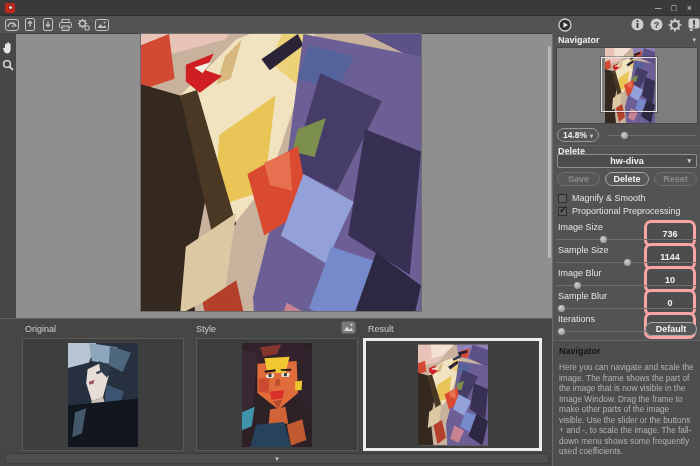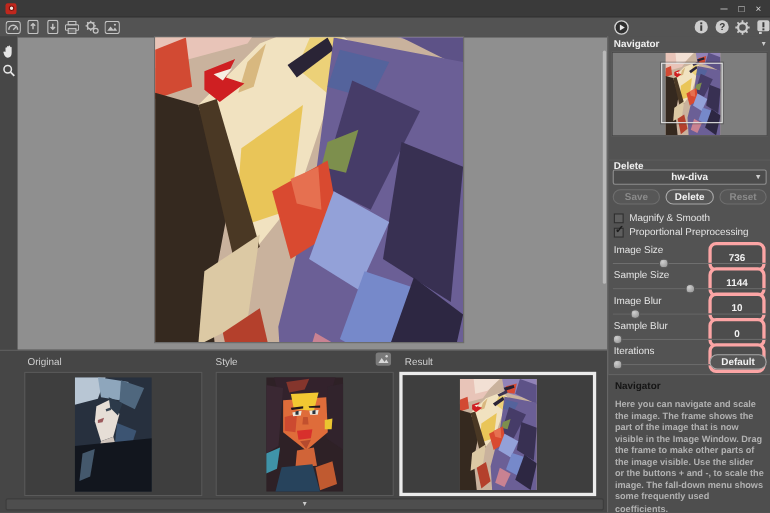--- a/index.html
+++ b/index.html
@@ -94,21 +94,21 @@
     color:#1c1c1c; font-weight:bold; line-height:10px; }
   .check-row .cb-label { font-size:9px; color:#e4e4e4; }
   .param-label { position:absolute; left:5px; font-size:9px; color:#e4e4e4; }
   .param-value { position:absolute; right:4px; width:52px; height:27px;
     border:3px solid #fca5a5; border-radius:7px; background:#4d4d4d;
     display:flex; align-items:center; justify-content:center;
     font-size:9px; font-weight:bold; color:#f2f2f2; }
   .hint { position:absolute; top:307px; left:0; width:148px; height:126px;
     background:#4e4e4e; border-top:1px solid #626262; padding:5px 6px; }
   .hint-title { font-size:9px; font-weight:bold; color:#141414; margin-bottom:6px; }
-  .hint-text { font-size:8.3px; line-height:10.5px; color:#b2b2b2;font-weight:bold; }
+  .hint-text { font-size:8.3px; line-height:10.5px; color:#b2b2b2; }
 </style>
 </head>
 <body>
 
 <svg width="0" height="0" style="position:absolute" aria-hidden="true">
   <defs>
     <g id="art-result">
       <rect width="100" height="150" fill="#c9b29d"></rect>
       <polygon points="0,0 48,0 30,26 0,34" fill="#e8c4b8"></polygon>
       <polygon points="18,0 52,0 36,16 20,20" fill="#f2e0d4"></polygon>
@@ -341,20 +341,30 @@
 
   <div class="nav-preview">
     <span class="nav-thumb">
       <svg width="50" height="75" viewBox="0 0 100 150" preserveAspectRatio="none">
           <use href="#art-result"></use>
         </svg>
     </span>
     <div class="nav-frame"></div>
   </div>
 
+  <div class="zoom-row">
+    <div class="zoom-btn">
+      <span>14.8%</span>
+      <span class="dd">▾</span>
+    </div>
+    <div class="slider" style="left:52px; top:3px; width:88px">
+      <div class="track"></div>
+      <div class="handle" style="left: 18%;"></div>
+    </div>
+  </div>
 
   <div class="sep" style="top:112px"></div>
   <span class="section-label" style="top:113px">Delete</span>
 
   <div class="preset-select">
     <span>hw-diva</span>
     <span class="dd">▾</span>
   </div>
 
   <div class="btn disabled" style="top:139px; left:4px;  width:43px">Save</div>

